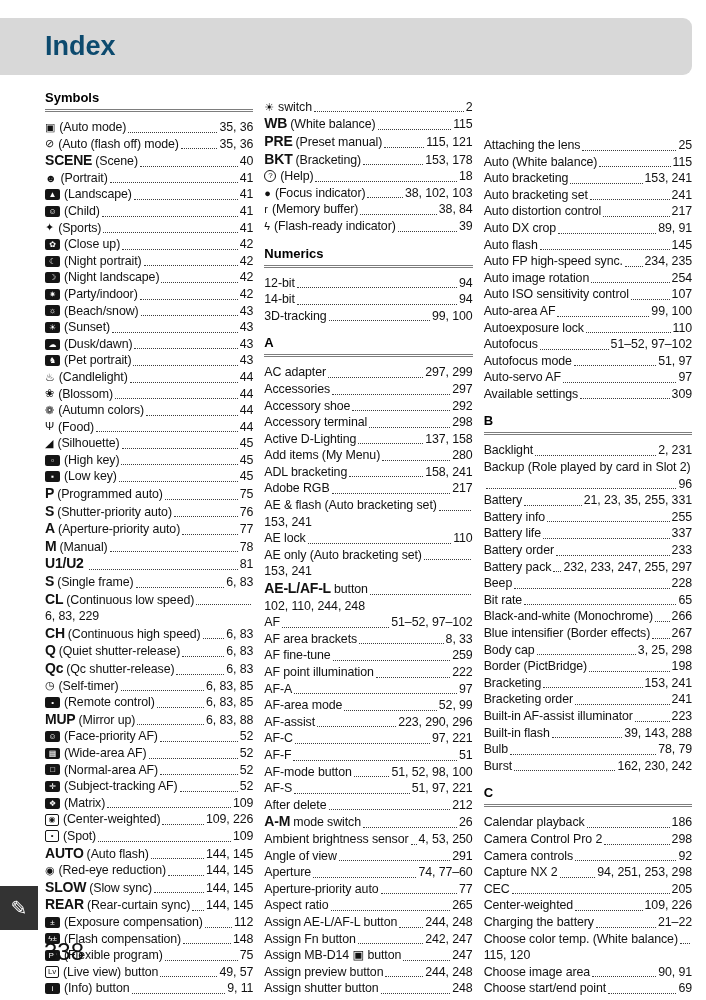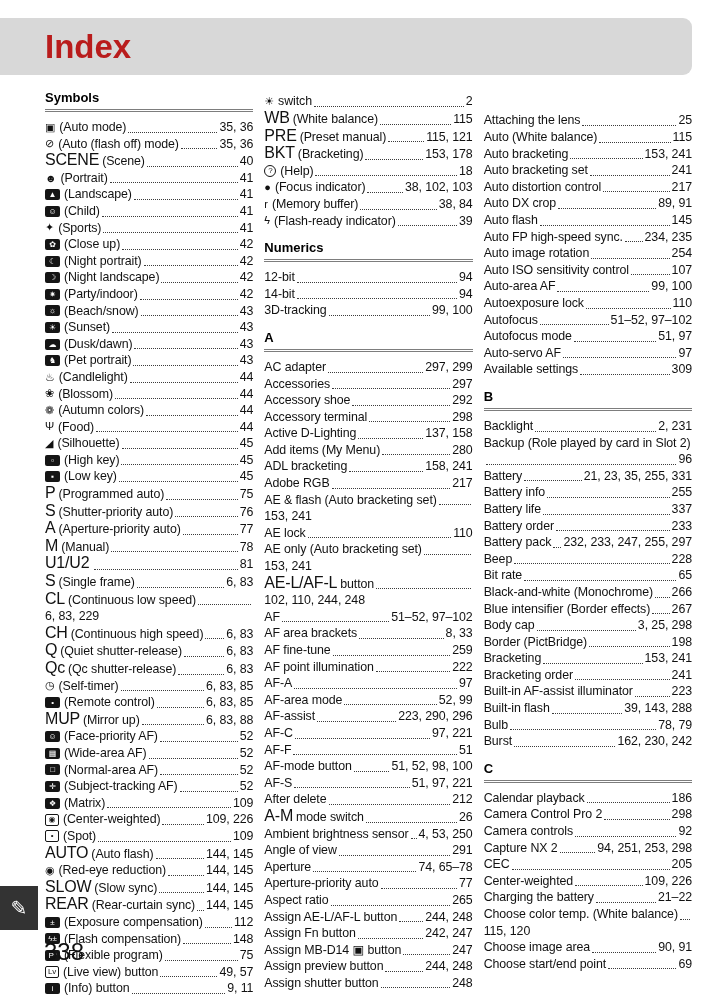--- a/index.html
+++ b/index.html
@@ -4,36 +4,36 @@
 <style>
   html,body { margin:0; padding:0; }
   body {
     width:706px; height:1000px; background:#ffffff; position:relative; overflow:hidden;
     font-family:"Liberation Sans", sans-serif; color:#111;
   }
   .band {
     margin-top:18px; width:692px; height:57px; background:#d8d8d8;
     border-radius:0 9px 9px 0; display:flex; align-items:center;
   }
-  .band h1 { font-size:33px; font-weight:bold; color:#b91c1c; margin:0 0 0 45px; }
+  .band h1 { font-size:27px; font-weight:bold; color:#0c4a6e; margin:0 0 0 45px; }
 
-  .cols { display:flex; gap:11px; padding:13px 14px 0 45px; align-items:center; }
+  .cols { display:flex; gap:11px; padding:13px 14px 0 45px; align-items:flex-end; }
   .col { flex:1 1 0; min-width:0; }
 
   .sech {
     font-weight:bold; font-size:13px; color:#000;
     border-bottom:3px double #7d7d7d; padding-bottom:4px; margin:11px 0 7px;
   }
   .col > .sech:first-child { margin-top:2px; }
 
   .entry {
     display:flex; flex-wrap:wrap; align-items:baseline;
     font-size:12.4px; line-height:16.6px; letter-spacing:-0.1px;
   }
-  .bp { font-weight:normal; font-size:16px; margin-right:3px; letter-spacing:-0.2px; }
+  .bp { font-weight:bold; font-size:14px; margin-right:3px; letter-spacing:-0.2px; }
   .lbl { min-width:0; }
   .dots { flex:1 1 6px; min-width:6px; margin:0 2px 3px; border-bottom:1.6px dotted #3c3c3c; align-self:flex-end; }
   .pg { white-space:nowrap; }
 
   .ic { display:inline-block; flex:0 0 auto; margin-right:4px; align-self:center; }
   .ic.g    { font-size:11px; line-height:1; color:#111; }
   .ic.box  { background:#151515; color:#fff; font-size:8px; line-height:11px; min-width:13px; height:11px; text-align:center; border-radius:2px; padding:0 1px; }
   .ic.obox { border:1.2px solid #151515; color:#151515; font-size:8px; line-height:9px; min-width:12px; height:10px; text-align:center; border-radius:2px; }
   .ic.circ { border:1.2px solid #151515; color:#151515; font-size:8px; line-height:9px; width:10px; height:10px; border-radius:50%; text-align:center; }
 
@@ -558,21 +558,21 @@
         <span class="pg">4, 53, 250</span>
       </div>
       <div class="entry">
         <span class="lbl">Angle of view</span>
         <span class="dots"></span>
         <span class="pg">291</span>
       </div>
       <div class="entry">
         <span class="lbl">Aperture</span>
         <span class="dots"></span>
-        <span class="pg">74, 65–78</span>
+        <span class="pg">74, 77–60</span>
       </div>
       <div class="entry">
         <span class="lbl">Aperture-priority auto</span>
         <span class="dots"></span>
         <span class="pg">77</span>
       </div>
       <div class="entry">
         <span class="lbl">Aspect ratio</span>
         <span class="dots"></span>
         <span class="pg">265</span>

